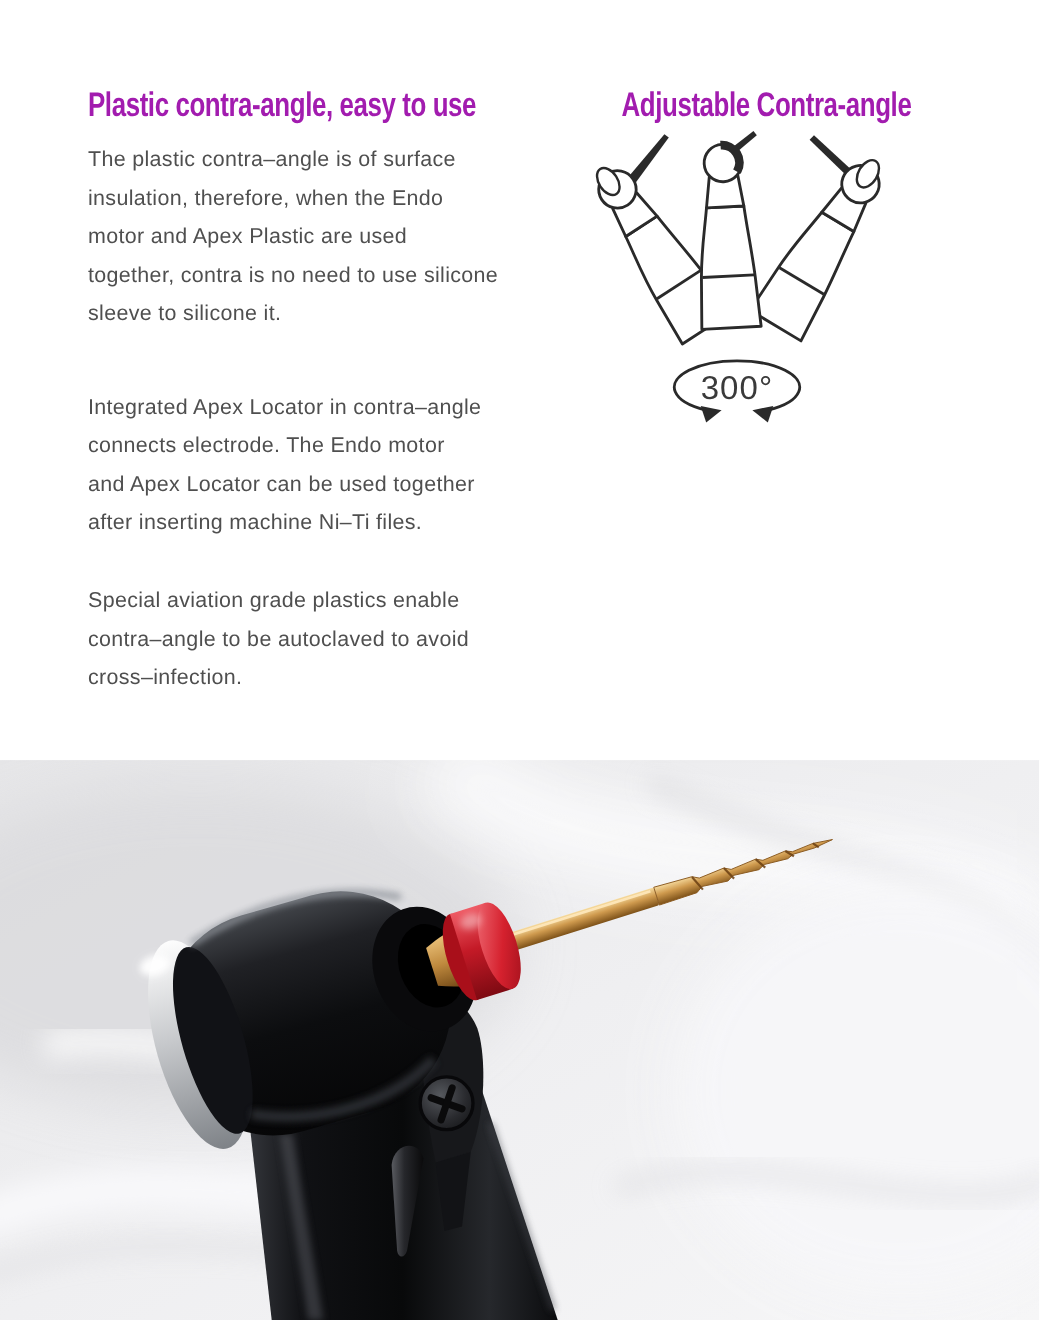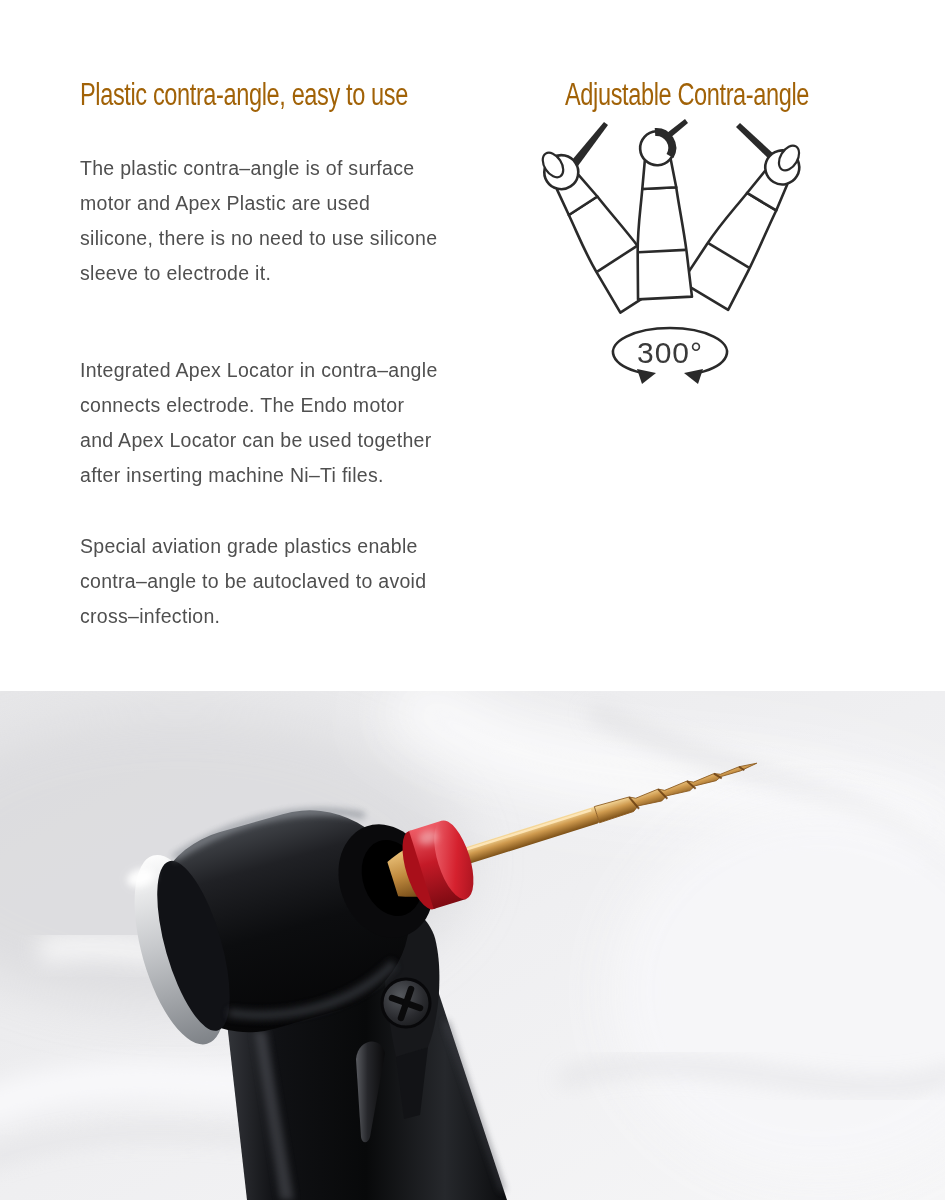--- a/index.html
+++ b/index.html
@@ -7,24 +7,24 @@
     position:relative;
     width:945px;height:1200px;
     background:#ffffff;
     overflow:hidden;
     font-family:"Liberation Sans", sans-serif;
   }
   .heading{
     position:absolute;
     top:79px;
     margin:0;
-    color:#a16207;
+    color:#a21caf;
     font-size:31px;
     line-height:31px;
-    font-weight:400;
+    font-weight:700;
     letter-spacing:-0.5px;
     white-space:nowrap;
   }
   .heading .squeeze{
     display:inline-block;
     transform:scaleX(0.76);
     transform-origin:0 50%;
   }
   #heading-left{left:80px;}
   #heading-right{left:565px;}
@@ -34,21 +34,21 @@
     width:400px;
     color:#4f4f4f;
     font-size:19.5px;
     letter-spacing:0.3px;
   }
   .pline{
     height:35px;
     line-height:35px;
     white-space:nowrap;
   }
-  #para-1{top:151px;}
+  #para-1{top:128px;}
   #para-2{top:353px;}
   #para-3{top:529px;}
   .illustration{
     position:absolute;
     left:525px;
     top:112px;
     width:320px;
     height:290px;
   }
   .photo{
@@ -61,23 +61,24 @@
 </style>
 </head>
 <body>
 
 <div class="page">
 
   <h1 class="heading" id="heading-left"><span class="squeeze">Plastic contra-angle, easy to use</span></h1>
 
   <div class="para" id="para-1">
     <div class="pline">The plastic contra–angle is of surface</div>
+    <div class="pline">insulation, therefore, when the Endo</div>
     <div class="pline">motor and Apex Plastic are used</div>
-    <div class="pline">silicone, there is no need to use silicone</div>
-    <div class="pline">sleeve to electrode it.</div>
+    <div class="pline">together, contra is no need to use silicone</div>
+    <div class="pline">sleeve to silicone it.</div>
   </div>
 
   <div class="para" id="para-3">
     <div class="pline">Special aviation grade plastics enable</div>
     <div class="pline">contra–angle to be autoclaved to avoid</div>
     <div class="pline">cross–infection.</div>
   </div>
 
   <div class="para" id="para-2">
     <div class="pline">Integrated Apex Locator in contra–angle</div>

